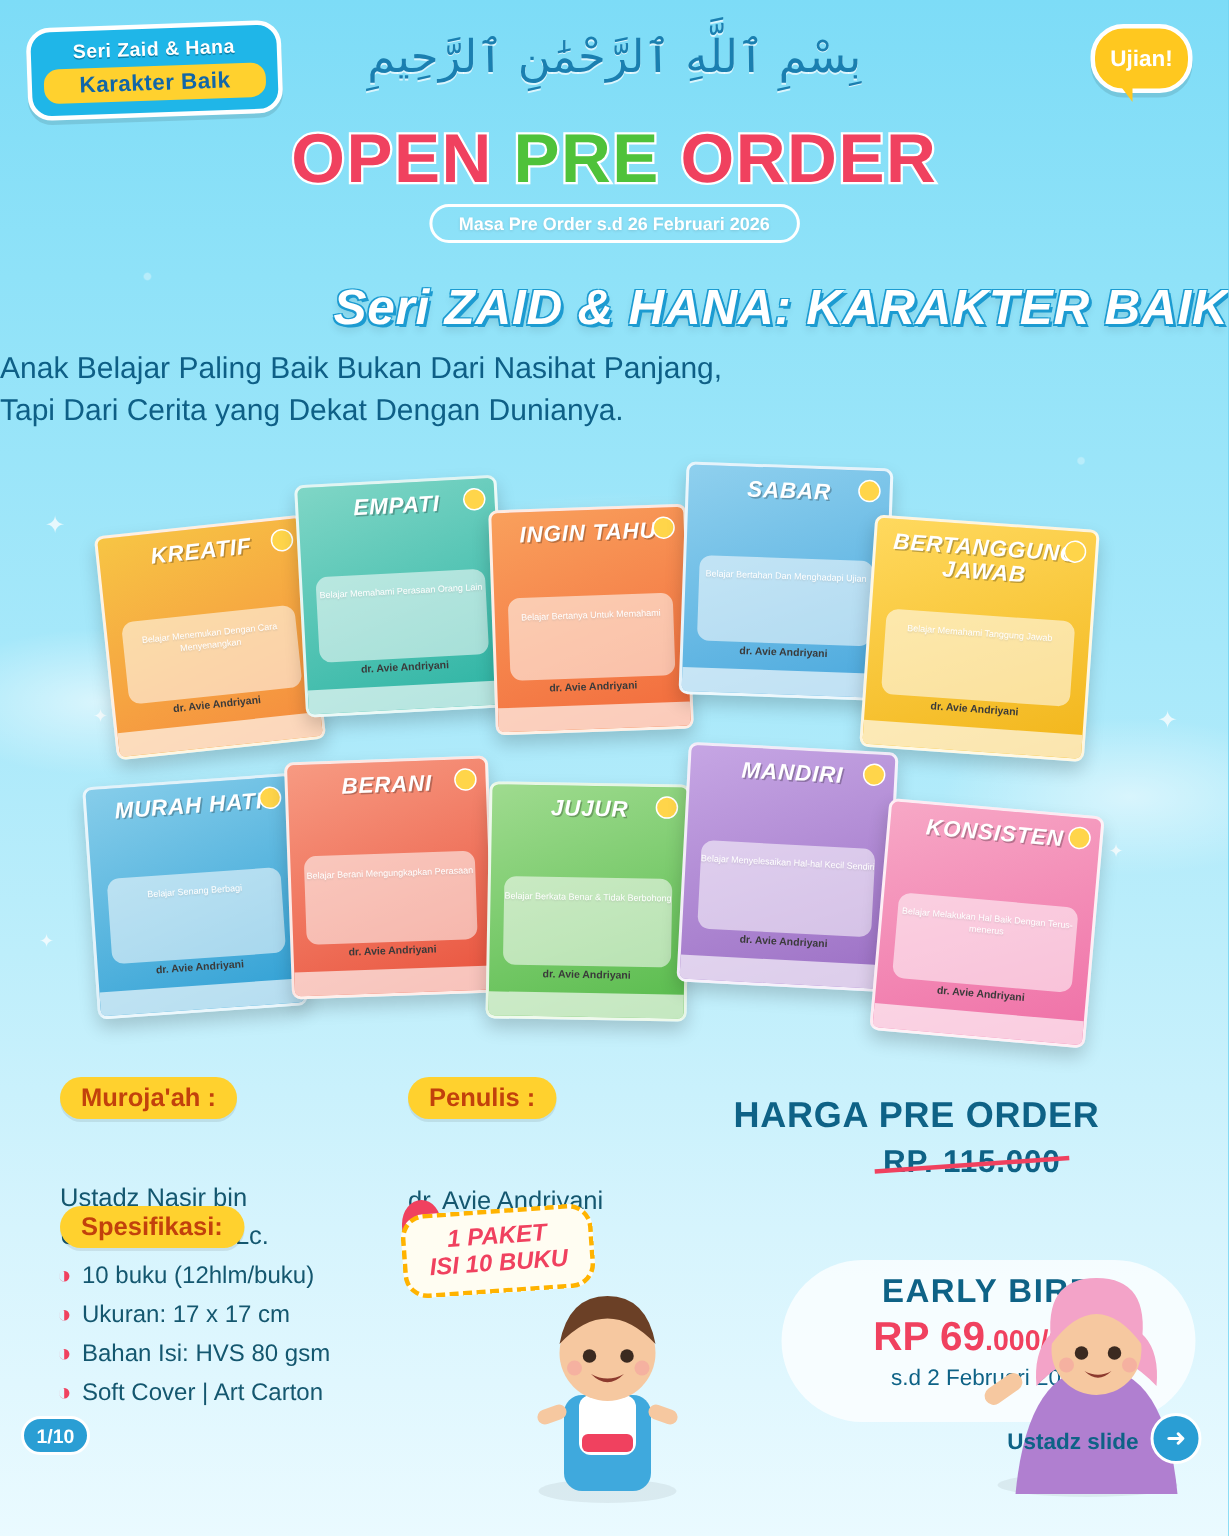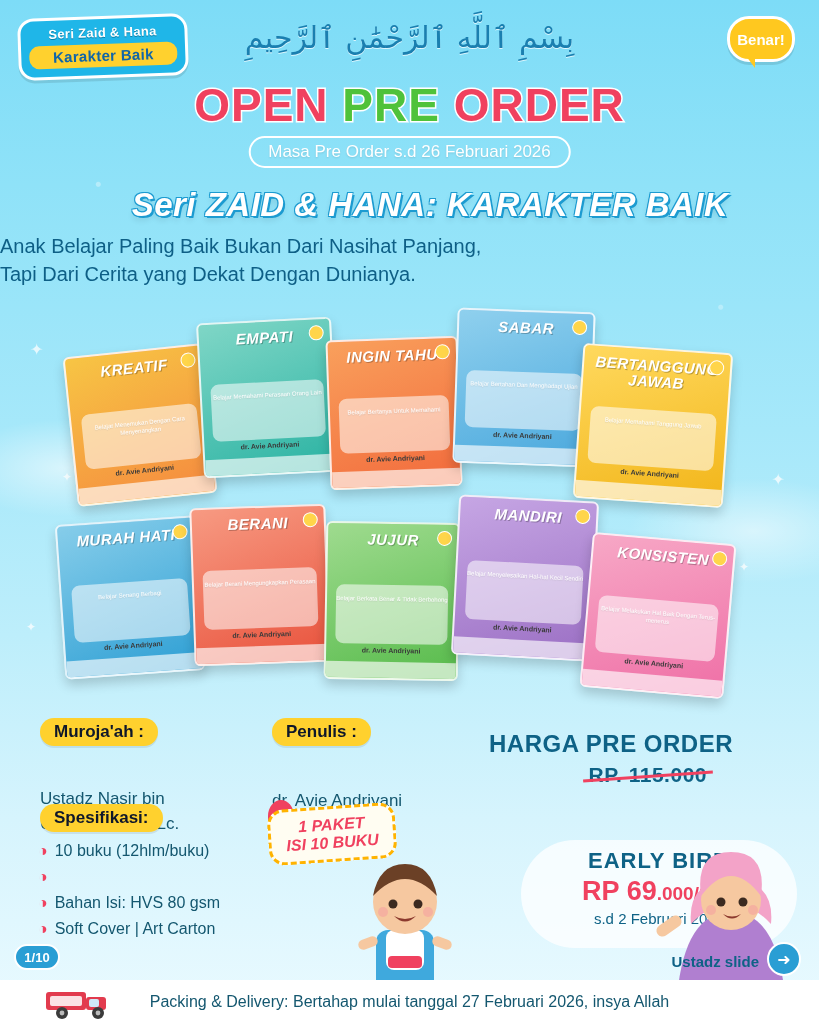--- a/index.html
+++ b/index.html
@@ -73,26 +73,26 @@
     font-size:46px; font-weight:bold; letter-spacing:1px;
     font-family:"Liberation Sans", sans-serif;
   }
   .openpre .w1 { color:#f0415f; -webkit-text-stroke:3px #ffffff; paint-order: stroke fill; }
   .openpre .w2 { color:#4fc23a; -webkit-text-stroke:3px #ffffff; paint-order: stroke fill; }
   .openpre .w3 { color:#f0415f; -webkit-text-stroke:3px #ffffff; paint-order: stroke fill; }
 
   .masa {
     position:absolute; left:50%; transform:translateX(-50%); top:136px;
     border:2px solid #fff; border-radius:16px; padding:4px 18px;
-    color:#fff; font-size:17px; font-weight:normal;
+    color:#fff; font-size:12px; font-weight:bold;
     text-shadow:0 1px 2px rgba(0,0,0,.12);
   }
 
   .serititle {
-    position:absolute; left:0; right:0; top:186px; text-align:center;
+    position:absolute; left:0; right:0; top:186px; text-align:right;
     font-size:33px; font-weight:bold; font-style:italic;
     color:#ffffff; letter-spacing:.5px;
     text-shadow: 2px 2px 0 #1c9bd1, -1px -1px 0 #1c9bd1, 1px -1px 0 #1c9bd1, -1px 1px 0 #1c9bd1, 0 4px 6px rgba(0,0,0,.12);
     padding-left: 41px;
   }
   .subtitle {
     position:absolute; left:0; right:0; top:232px; text-align:left;
     color:#0e5f86; font-size:20px; line-height:28px; font-weight:normal;
   }
 
@@ -127,21 +127,21 @@
     background: rgba(255,255,255,.65);
   }
   .book .pearl {
     position:absolute; right:6px; top:6px; width:15px; height:15px;
     border-radius:50%; background:#ffd54a; border:1px solid #fff;
   }
 
   
   .tag {
     position:absolute; background:#ffd12e; border-radius:14px;
-    padding:4px 14px; color:#0f172a; font-weight:bold; font-size:17px;
+    padding:4px 14px; color:#c2410c; font-weight:bold; font-size:17px;
     box-shadow:0 2px 0 rgba(0,0,0,.08);
   }
   .infotext { position:absolute; color:#14576f; font-size:17px; line-height:25px;margin-top:40px; }
 
   .spec-list { position:absolute; left:38px; top:838px; color:#14576f; font-size:16px; line-height:26px; }
   .spec-list div { display:flex; align-items:center; gap:7px; }
   .drop { color:#f0415f; font-weight:bold; }
 
   .harga-title {
     position:absolute; right:86px; top:730px; color:#0e6286;
@@ -229,21 +229,21 @@
   <div class="sparkle" style="right:70px;top:560px;font-size:12px;">✦</div>
   <div class="sparkle" style="left:26px;top:620px;font-size:12px;">✦</div>
 
   <div class="series-badge">
     <div class="l1">Seri Zaid &amp; Hana</div>
     <div class="l2">Karakter Baik</div>
   </div>
 
   <div class="basmalah">بِسْمِ ٱللَّهِ ٱلرَّحْمَٰنِ ٱلرَّحِيمِ</div>
 
-  <div class="ahlan">Benar!</div>
+  <div class="ahlan">Ujian!</div>
 
   <div class="openpre">
     <span class="w1">OPEN</span>
     <span class="w2">PRE</span>
     <span class="w3">ORDER</span>
   </div>
 
   <div class="masa">Masa Pre Order s.d 26 Februari 2026</div>
 
   <div class="serititle">Seri ZAID &amp; HANA: KARAKTER BAIK</div>
@@ -355,20 +355,21 @@
   <div class="infotext" style="left:272px;top:748px;">dr. Avie Andriyani</div>
 
   <div class="tag" style="left:40px;top:804px;">Spesifikasi:</div>
   <div class="spec-list">
     <div>
         <span class="drop">◑</span>
         <span>10 buku (12hlm/buku)</span>
       </div>
     <div>
         <span class="drop">◑</span>
+        <span>Ukuran: 17 x 17 cm</span>
       </div>
     <div>
         <span class="drop">◑</span>
         <span>Bahan Isi: HVS 80 gsm</span>
       </div>
     <div>
         <span class="drop">◑</span>
         <span>Soft Cover | Art Carton</span>
       </div>
   </div>
@@ -420,26 +421,13 @@
     <path d="M90 86 q9 9 18 0 q-9 5 -18 0z" fill="#8c3a2e"></path>
     <circle cx="78" cy="82" r="5" fill="#f5a6a0" opacity=".7"></circle>
     <circle cx="120" cy="82" r="5" fill="#f5a6a0" opacity=".7"></circle>
     <rect x="22" y="92" width="28" height="12" rx="6" fill="#f6c8a0" transform="rotate(-35 36 98)"></rect>
   </svg>
 
   <div class="slide-counter">1/10</div>
   <div class="geser">Ustadz slide</div>
   <div class="geser-arrow">➜</div>
 
-  <div class="footerbar">
-    <svg class="truck" viewBox="0 0 84 40">
-      <rect x="4" y="12" width="40" height="18" rx="3" fill="#e23b4e"></rect>
-      <rect x="44" y="17" width="20" height="13" rx="3" fill="#e23b4e"></rect>
-      <rect x="47" y="19" width="10" height="8" rx="2" fill="#cfe9f7"></rect>
-      <rect x="8" y="16" width="32" height="10" rx="2" fill="#fff" opacity=".85"></rect>
-      <circle cx="20" cy="33" r="6" fill="#3b3b3b"></circle>
-        <circle cx="20" cy="33" r="2.4" fill="#bbb"></circle>
-      <circle cx="56" cy="33" r="6" fill="#3b3b3b"></circle>
-        <circle cx="56" cy="33" r="2.4" fill="#bbb"></circle>
-    </svg>
-    <div class="txt">Packing &amp; Delivery: Bertahap mulai tanggal 27 Februari 2026, insya Allah</div>
-  </div>
 </div>
 
 </body></html>

